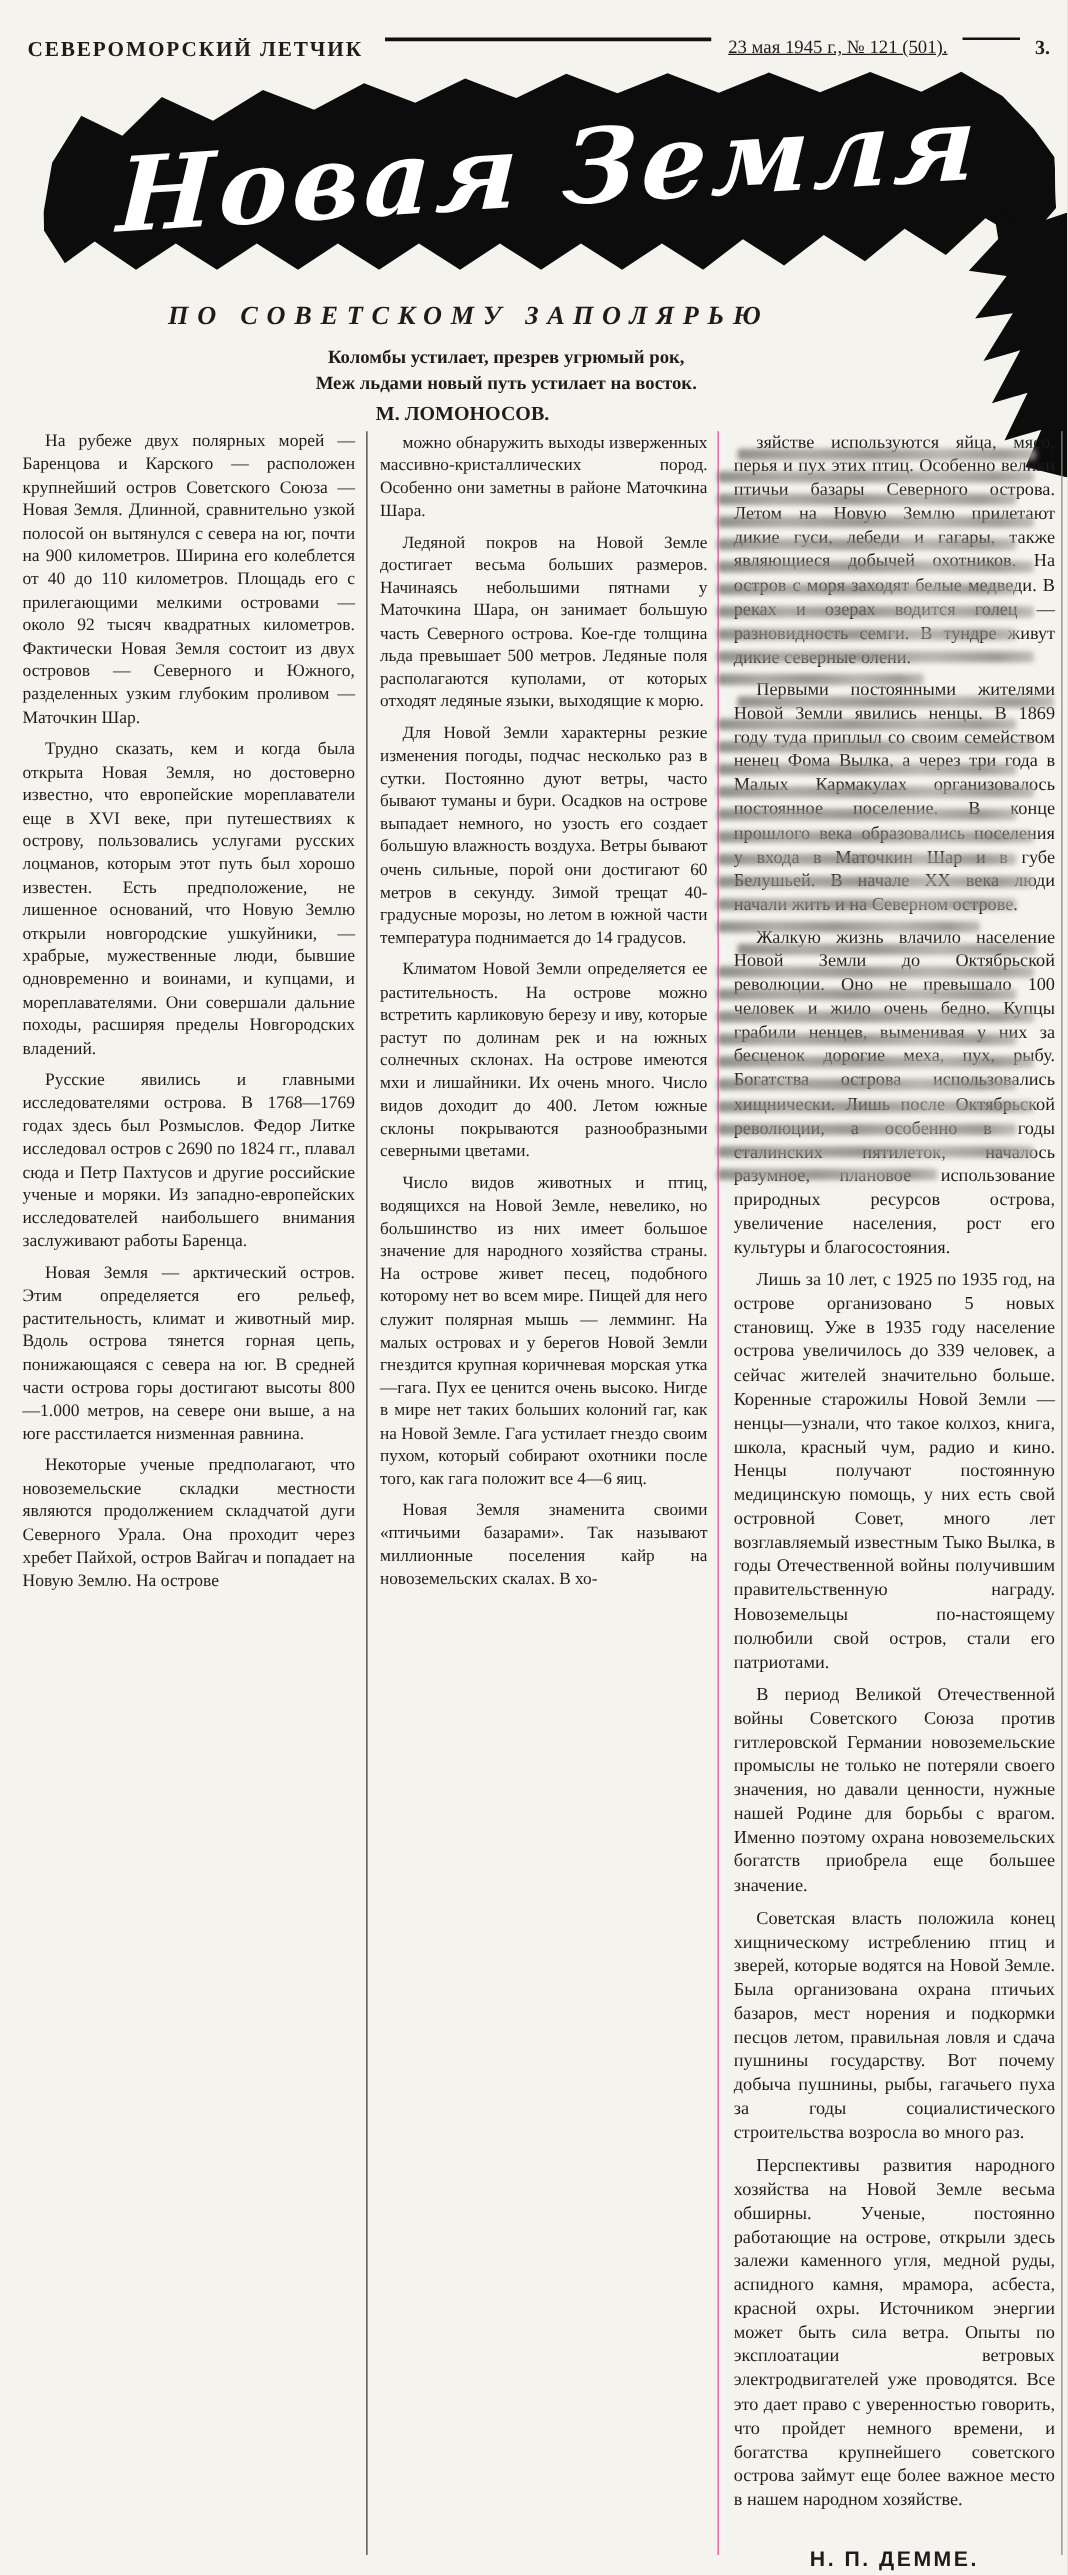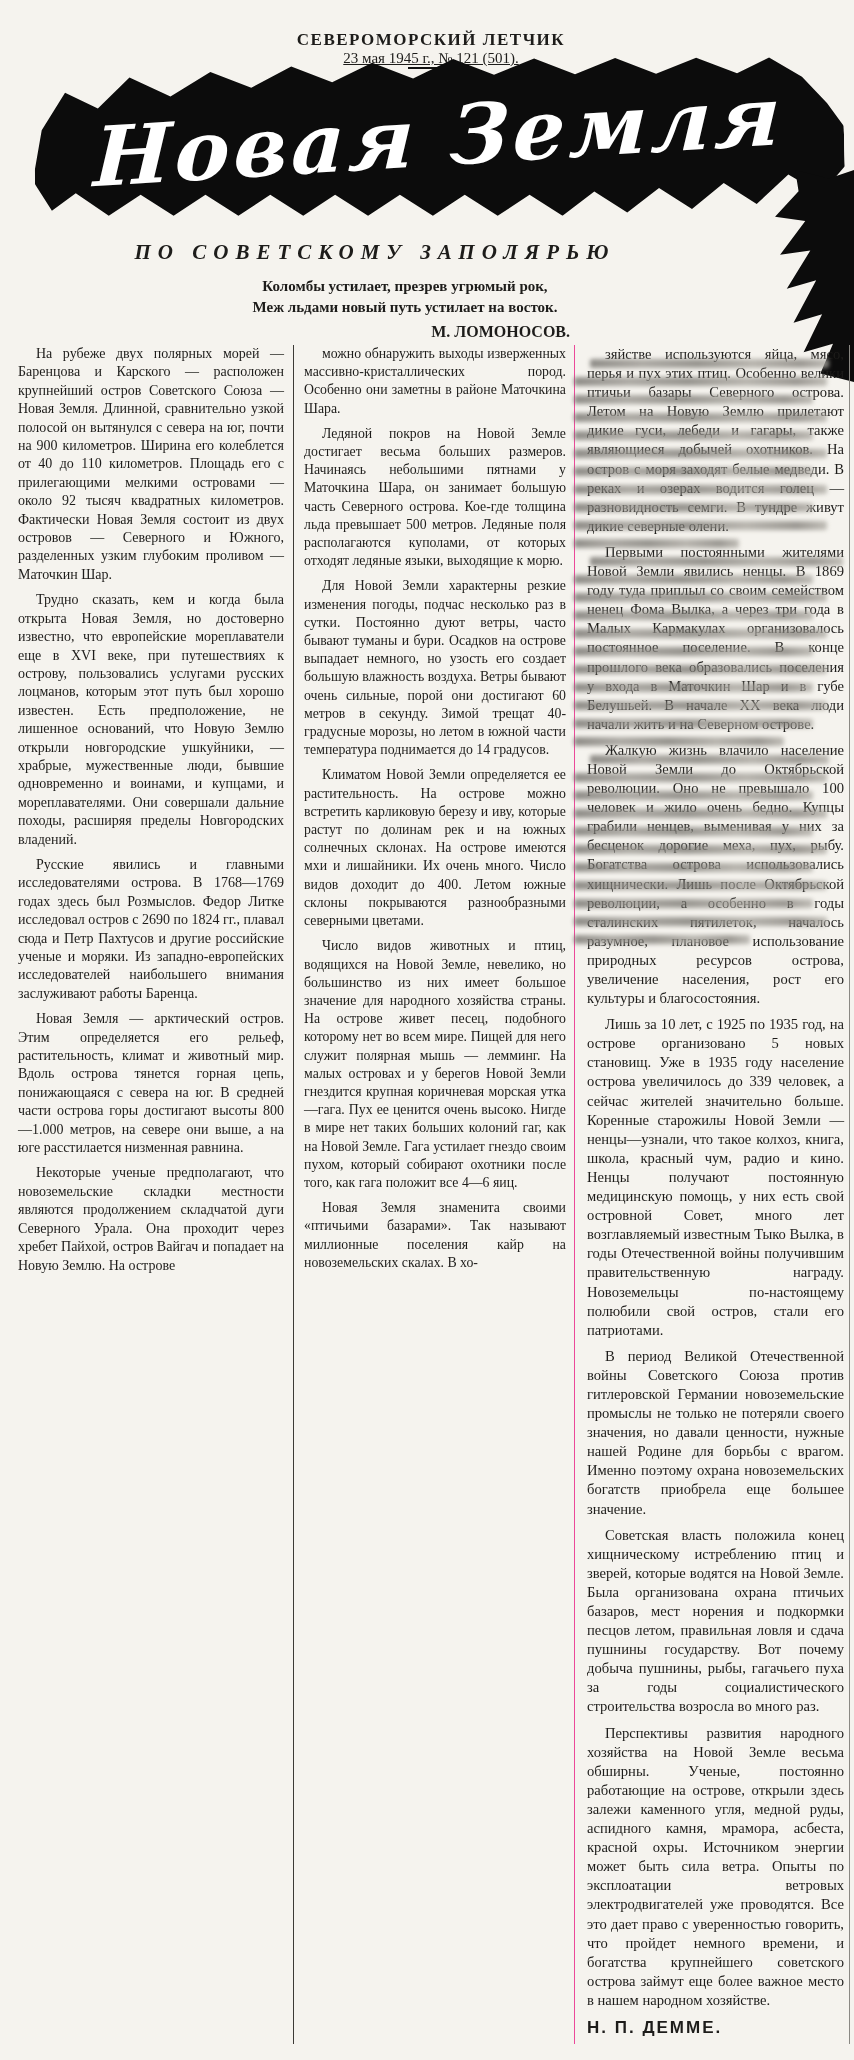--- a/index.html
+++ b/index.html
@@ -1,20 +1,20 @@
 <!DOCTYPE html>
 <html lang="ru"><head>
 <meta charset="utf-8">
 <style>
   html,body{margin:0;padding:0;background:#d8d6d0;}
   .page{position:relative;width:854px;height:2060px;margin:0 auto;background:#f5f3ee;
         color:#1d1c1a;font-family:"Liberation Serif",serif;overflow:hidden;}
 
   
-  .masthead{position:absolute;top:30px;left:22px;right:14px;display:flex;align-items:center;flex-direction:column;}
+  .masthead{position:absolute;top:30px;left:22px;right:14px;display:flex;align-items:flex-start;}
   .m-name{font-weight:700;font-size:17px;letter-spacing:1.5px;white-space:nowrap;}
   .m-rule{flex:1;height:3px;background:#111;margin:0 14px 0 18px;}
   .m-date{font-size:15px;white-space:nowrap;text-decoration:underline;}
   .m-rule2{width:46px;height:2px;background:#111;margin:0 12px;}
   .m-page{font-weight:700;font-size:16px;}
 
   
   .banner{position:absolute;top:52px;left:0;right:0;height:300px;}
   .blob-main{position:absolute;top:4px;left:34px;right:10px;height:168px;background:#0c0c0c;
     transform:rotate(-1.5deg);
@@ -26,41 +26,41 @@
   .blob-title{position:absolute;inset:0;color:#fff;text-align:center;
     font:italic 700 82px/160px "DejaVu Serif",serif;letter-spacing:4px;
     transform:rotate(-2deg) skewX(-6deg);}
   .blob-right{position:absolute;top:118px;right:0;width:84px;height:212px;background:#0c0c0c;
     clip-path:polygon(30% 0%,70% 4%,100% 0%,100% 100%,60% 96%,75% 82%,40% 86%,62% 68%,28% 72%,
       55% 52%,20% 56%,48% 38%,12% 40%,42% 24%,6% 22%,34% 10%);}
   .subhead{position:absolute;top:188px;left:50px;width:650px;text-align:center;
     font-style:italic;font-weight:700;font-size:21px;letter-spacing:7px;}
   .epigraph{position:absolute;top:224px;left:170px;width:470px;text-align:center;
     font-weight:700;font-size:15px;line-height:21px;}
-  .epigraph-attrib{margin-top:3px;padding-right:70px;text-align:right;font-size:16px;font-weight:700;}
+  .epigraph-attrib{margin-top:3px;padding-right:70px;font-size:16px;font-weight:700;}
 
   
   .body-grid{position:absolute;top:345px;left:18px;right:10px;bottom:16px;display:flex;}
   .left-wrap{width:556px;display:flex;}
   .cols-upper{display:flex;}
   .col{text-align:justify;}
   .col p{margin:0 0 7px;text-indent:18px;hyphens:auto;}
   .col1{width:266px;padding-right:9px;border-right:1px solid #3c3a36;font-size:14px;line-height:18.4px;}
   .col2{width:262px;padding-left:10px;padding-right:4px;font-size:13.8px;line-height:18.2px;}
   .divider{margin:4px 2px 6px;}
   .blurred{flex:1;display:flex;position:relative;}
   .blur-col-left{width:266px;padding:14px 9px 0 0;border-right:1px solid #8a8883;}
   .blur-col-right{width:262px;padding:14px 0 0 10px;position:relative;}
   .blur-line{height:9px;margin:0 4px 9px 0;border-radius:2px;
     background:linear-gradient(90deg,#6f6d68 0%,#97948e 22%,#7a7872 45%,#a5a29b 68%,#807d77 88%,#b0ada6 100%);
     filter:blur(2.1px);opacity:.75;}
   .blur-caption{position:absolute;bottom:72px;right:8px;text-align:right;filter:blur(1.7px);
     color:#3a3936;font-family:"Liberation Sans",sans-serif;font-weight:700;font-size:15px;line-height:22px;}
   .col3{flex:1;padding-left:12px;border-left:1px solid #ec4899;font-size:14.6px;line-height:19.1px;}
-  .signature{text-align:left;margin-top:8px;font-family:"Liberation Sans",sans-serif;
+  .signature{text-align:center;margin-top:28px;font-family:"Liberation Sans",sans-serif;
     font-weight:700;font-size:17px;letter-spacing:2px;}
 </style>
 </head>
 <body>
 
 <div class="page">
 
   <div class="masthead">
     <span class="m-name">СЕВЕРОМОРСКИЙ ЛЕТЧИК</span>
     <span class="m-rule"></span>

